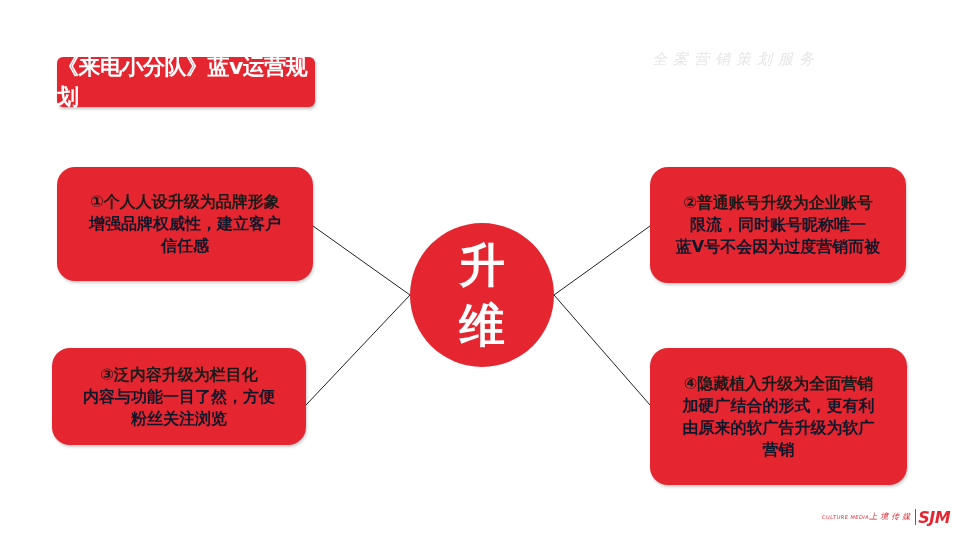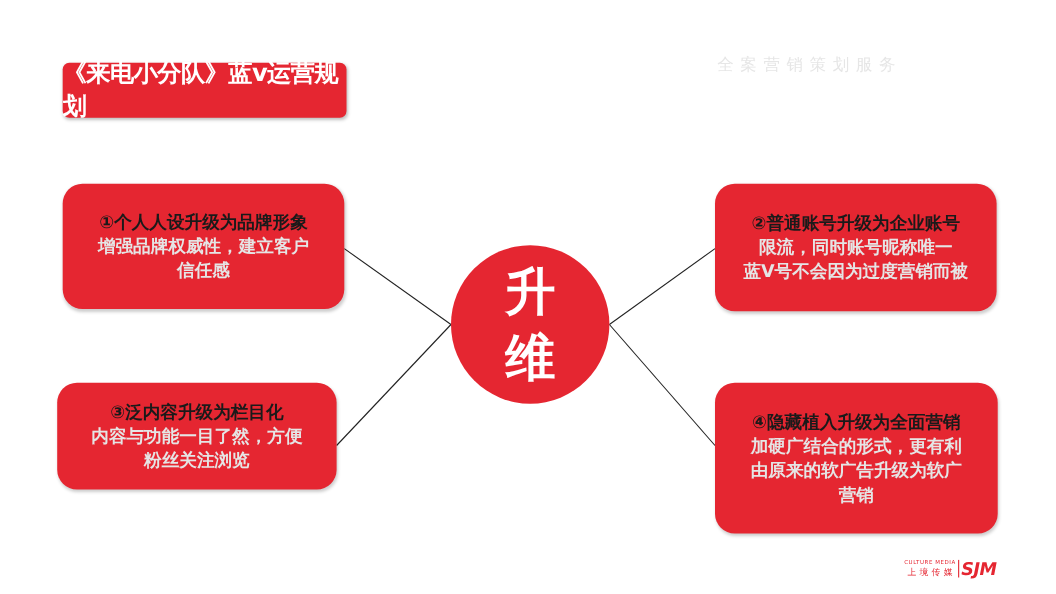--- a/index.html
+++ b/index.html
@@ -10,47 +10,47 @@
     }
     .title-box {
       position: absolute; left: 57px; top: 57px; width: 258px; height: 50px;
       background: #e52631; border-radius: 6px;
       box-shadow: 1px 2px 3px rgba(0,0,0,0.25);
       display: flex; align-items: center; justify-content: center;
       color: #ffffff; font-weight: bold; font-size: 22px; letter-spacing: -0.5px;
     }
     .tagline {
       position: absolute; left: 652px; top: 50px; width: 210px;
-      color: #e6e6e6; font-size: 15px; letter-spacing: 6px; white-space: nowrap;
+      color: #e6e6e6; font-size: 15px; letter-spacing: 6px; white-space: nowrap; font-style: italic;
     }
     .connectors { position: absolute; left: 0; top: 0; width: 960px; height: 540px; }
     .box {
       position: absolute; background: #e52631; border-radius: 18px;
       box-shadow: 1px 2px 3px rgba(0,0,0,0.2);
       display: flex; flex-direction: column; align-items: center; justify-content: center;
       text-align: center; font-weight: bold; font-size: 16px; line-height: 22px;
       padding: 0 10px; box-sizing: border-box;
     }
     .box .head { color: #1a1a1a; }
-    .box .body { color: #e5e5e5; }
+    .box .body { color: #0f172a; }
     #box1 { left: 57px; top: 167px; width: 256px; height: 114px; }
     #box2 { left: 650px; top: 167px; width: 256px; height: 116px; align-items: center; }
     #box3 { left: 52px; top: 348px; width: 254px; height: 97px; }
     #box4 { left: 650px; top: 348px; width: 257px; height: 137px; }
     .hub {
       position: absolute; left: 410px; top: 223px; width: 144px; height: 144px;
       border-radius: 50%; background: #e52631;
       display: flex; flex-direction: column; align-items: center; justify-content: center;
       color: #ffffff; font-weight: bold; font-size: 46px; line-height: 60px;
     }
     .logo {
       position: absolute; left: 822px; top: 506px; height: 22px;
       display: flex; align-items: center; color: #e52631;
     }
-    .logo .left { display: flex; flex-direction: column; align-items: flex-end; }
+    .logo .left { display: flex; align-items: center; font-style: italic; }
     .logo .en { font-size: 5px; letter-spacing: 0.5px; line-height: 7px; }
     .logo .cn { font-size: 8px; letter-spacing: 3px; line-height: 10px; }
     .logo .sep { width: 1px; height: 16px; background: #e52631; margin: 0 2px; }
     .logo .mark { font-size: 16px; font-weight: bold; font-style: italic; letter-spacing: -0.5px; }
   </style>
 </head>
 <body>
 
 <div class="title-box">
   <span>《来电小分队》蓝v运营规划</span>

